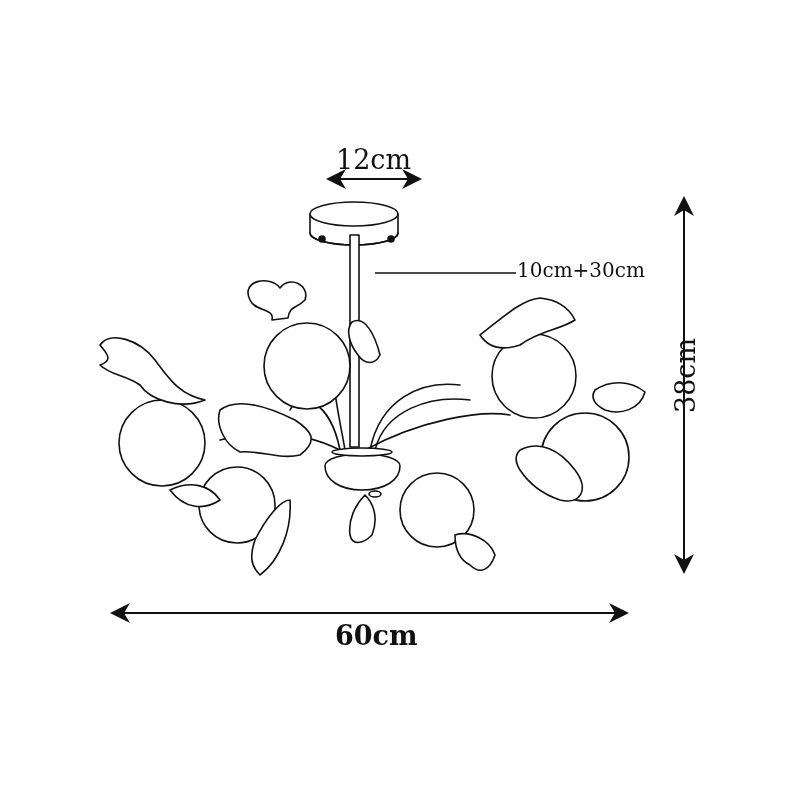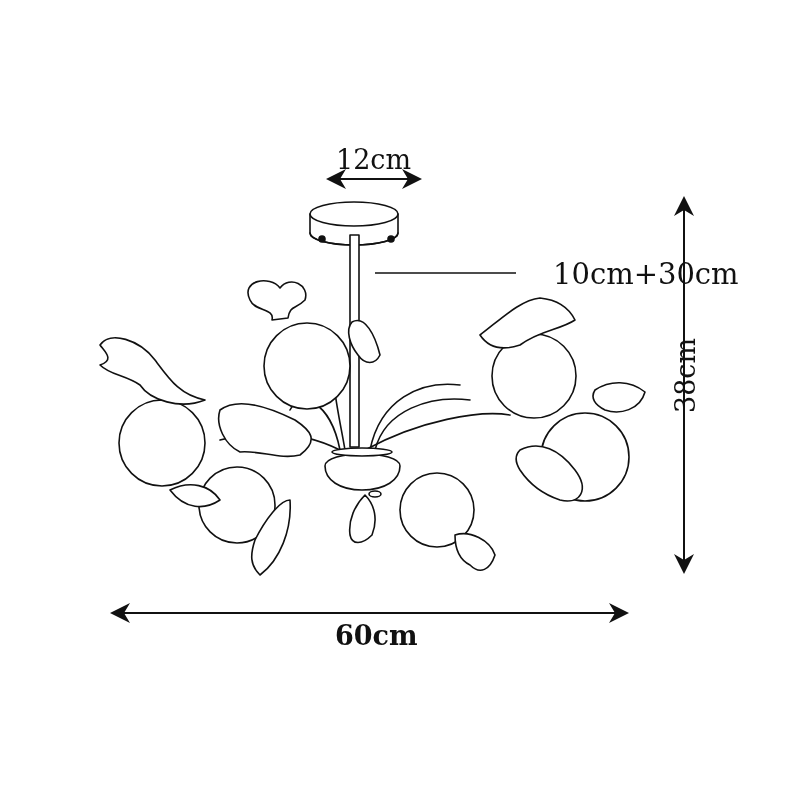--- a/index.html
+++ b/index.html
@@ -7,21 +7,21 @@
     .canvas { position: absolute; left: 0; top: 0; width: 800px; height: 588px; }
     .label {
       position: absolute;
       font-family: "DejaVu Serif", "Liberation Serif", serif;
       color: #111111;
       font-size: 27px;
       line-height: 1;
       white-space: nowrap;
     }
     .lbl-top { left: 336px; top: 146px; }
-    .lbl-drop { left: 517px; top: 260px; font-size: 29px; margin-left: 36px; }
+    .lbl-drop { left: 517px; top: 260px; font-size: 20px; }
     .lbl-width { left: 335px; top: 622px; font-weight: bold; }
     .lbl-height {
       left: 648px; top: 362px;
       transform: rotate(-90deg);
       transform-origin: center center;
     }
   </style>
 </head>
 <body>
 

